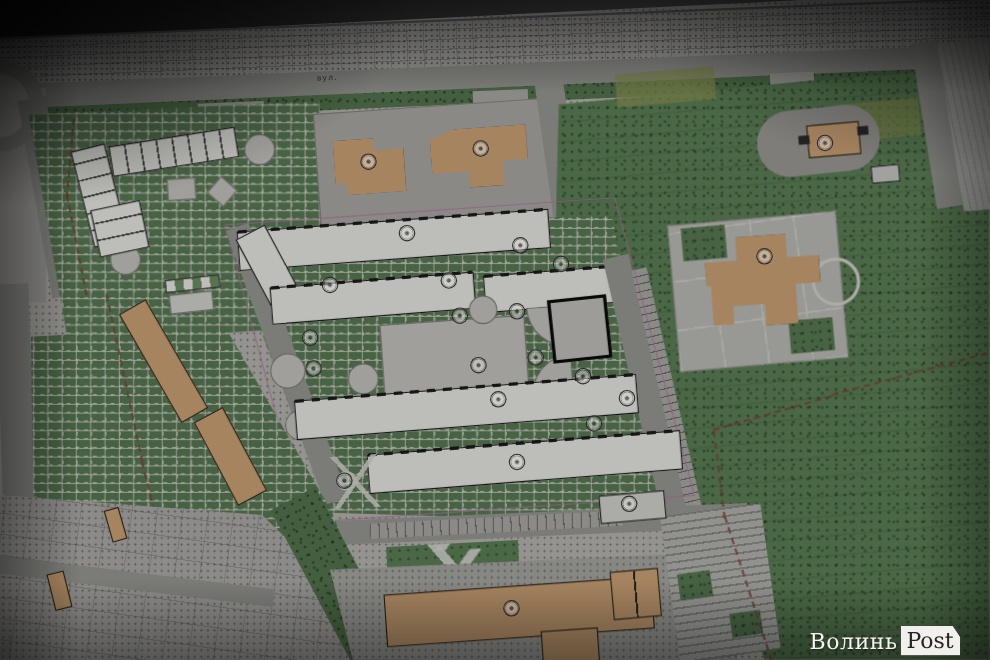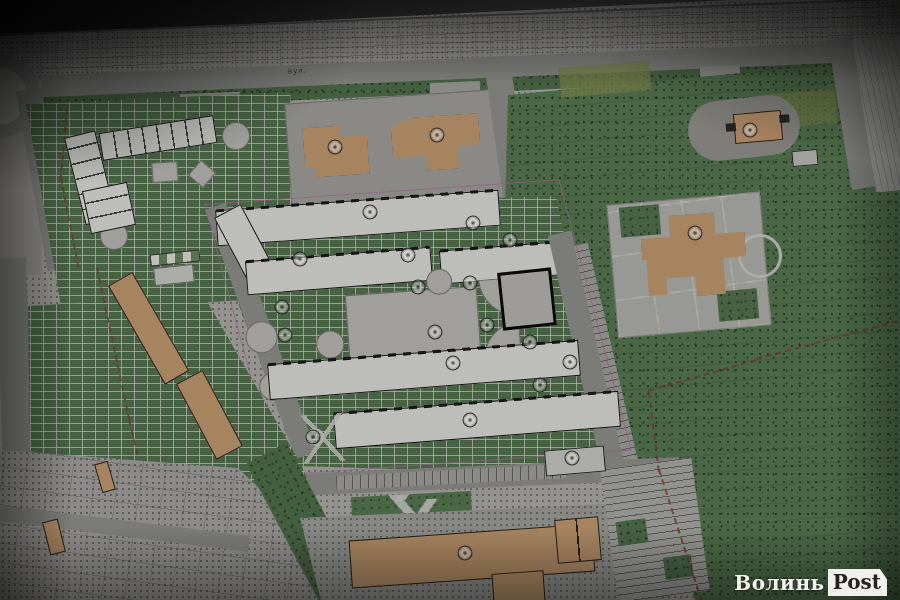--- a/index.html
+++ b/index.html
@@ -38,22 +38,22 @@
     background:radial-gradient(circle, rgba(55,55,55,.7) 1.5px, rgba(226,225,219,.5) 2.2px,
       rgba(226,225,219,.45) 55%, rgba(25,25,28,.5) 62%, rgba(226,225,219,.35) 68%);}
   #vignette{position:absolute;inset:0;pointer-events:none;background:
     radial-gradient(150% 130% at 52% 58%, transparent 40%, rgba(10,10,12,.38) 78%, rgba(5,5,8,.62) 100%),
     radial-gradient(60% 45% at 0% 0%, rgba(0,0,0,.82), transparent 70%),
     radial-gradient(50% 35% at 100% 2%, rgba(0,0,0,.5), transparent 70%),
     linear-gradient(180deg, rgba(0,0,0,.55), transparent 14%),
     linear-gradient(0deg, rgba(0,0,0,.38), transparent 12%),
     linear-gradient(90deg, rgba(0,0,0,.42), transparent 8%),
     linear-gradient(270deg, rgba(0,0,0,.30), transparent 7%);}
-  #watermark{position:absolute;right:13px;bottom:4px;display:flex;align-items:center;
-    font-family:"DejaVu Serif",serif;font-weight:700;font-size:20px;line-height:26px;}
+  #watermark{position:absolute;right:27px;bottom:4px;display:flex;align-items:center;
+    font-family:"DejaVu Serif",serif;font-weight:400;font-size:20px;line-height:26px;}
   #wm-name{color:var(--watermark_text);text-shadow:0 1px 2px rgba(0,0,0,.6);letter-spacing:.5px;}
   #wm-badge{margin-left:3px;background:var(--watermark_badge_bg);color:#232323;padding:0 6px 1px 5px;
     clip-path:polygon(0 0, calc(100% - 7px) 0, 100% 38%, 100% 100%, 0 100%);}
   #street-label{position:absolute;left:288px;top:67px;font-size:7px;color:rgba(40,40,38,.85);
     transform:rotate(-3deg);letter-spacing:1px;}
   #wall{position:absolute;left:0;top:0;width:900px;height:60px;
     clip-path:polygon(0 0, 730px 0, 0 36px);
     background:linear-gradient(100deg,#141415,#3d3e40 60%,#4a4b4d);}
   #sheet-edge{position:absolute;left:-5px;top:34px;width:920px;height:2px;background:#56575b;
     transform:rotate(-2.3deg);transform-origin:left center;}

